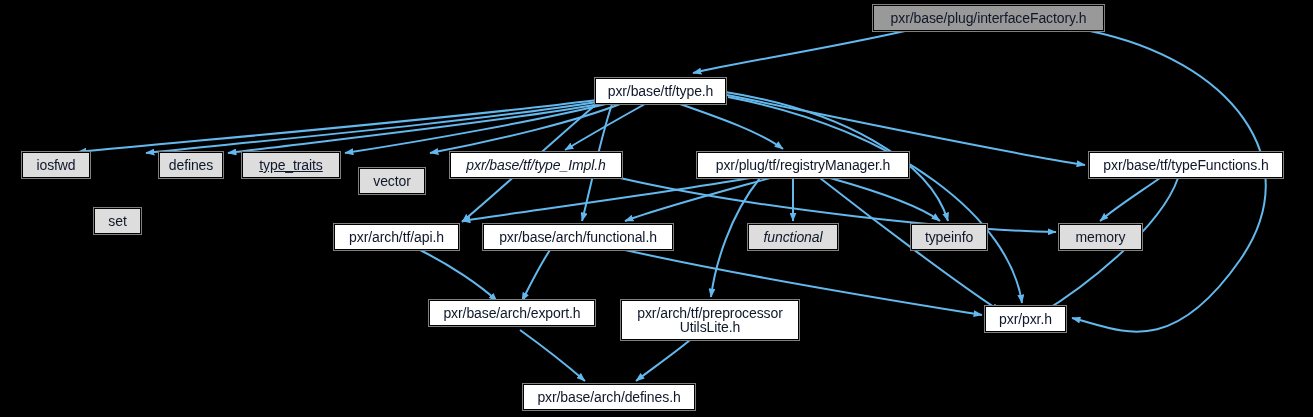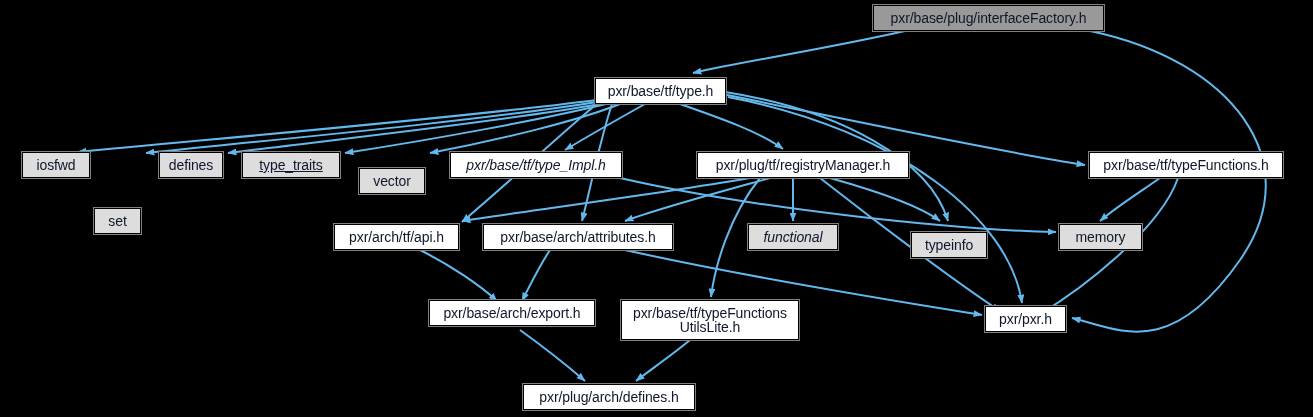--- a/index.html
+++ b/index.html
@@ -94,23 +94,23 @@
       <div class="node proj" style="left: 595px; top: 78px; width: 131px; height: 26px;">pxr/base/tf/type.h</div>
       <div class="node std" style="left: 22px; top: 152px; width: 68px; height: 26px;">iosfwd</div>
       <div class="node std" style="left: 94px; top: 168px; width: 47px; height: 26px; margin-top: 40px;">set</div>
       <div class="node std" style="left: 159px; top: 152px; width: 64px; height: 26px;">defines</div>
       <div class="node std" style="left: 242px; top: 152px; width: 98px; height: 26px; text-decoration: underline;">type_traits</div>
       <div class="node std" style="left: 359px; top: 168px; width: 66px; height: 26px;">vector</div>
       <div class="node proj" style="left: 450px; top: 152px; width: 172px; height: 26px; font-style: italic;">pxr/base/tf/type_Impl.h</div>
       <div class="node proj" style="left: 697px; top: 152px; width: 212px; height: 26px;">pxr/plug/tf/registryManager.h</div>
       <div class="node proj" style="left: 1089px; top: 152px; width: 194px; height: 26px;">pxr/base/tf/typeFunctions.h</div>
       <div class="node proj" style="left: 334px; top: 224px; width: 125px; height: 26px;">pxr/arch/tf/api.h</div>
-      <div class="node proj" style="left: 483px; top: 224px; width: 190px; height: 26px;">pxr/base/arch/attributes.h</div>
+      <div class="node proj" style="left: 483px; top: 224px; width: 190px; height: 26px;">pxr/base/arch/functional.h</div>
       <div class="node std" style="left: 748px; top: 224px; width: 90px; height: 26px; font-style: italic;">functional</div>
-      <div class="node std" style="left: 911px; top: 232px; width: 76px; height: 26px;">typeinfo</div>
+      <div class="node std" style="left: 911px; top: 224px; width: 76px; height: 26px;">typeinfo</div>
       <div class="node std" style="left: 1059px; top: 224px; width: 83px; height: 26px;">memory</div>
       <div class="node proj" style="left: 429px; top: 300px; width: 166px; height: 26px;">pxr/base/arch/export.h</div>
-      <div class="node proj" style="left: 621px; top: 300px; width: 178px; height: 40px;">pxr/base/tf/typeFunctions
+      <div class="node proj" style="left: 621px; top: 300px; width: 178px; height: 40px;">pxr/arch/tf/preprocessor
 UtilsLite.h</div>
       <div class="node proj" style="left: 985px; top: 306px; width: 81px; height: 26px;">pxr/pxr.h</div>
-      <div class="node proj" style="left: 523px; top: 384px; width: 172px; height: 26px;">pxr/plug/arch/defines.h</div>
+      <div class="node proj" style="left: 523px; top: 384px; width: 172px; height: 26px;">pxr/base/arch/defines.h</div>
     </div>
 </div>
 
 </body></html>

